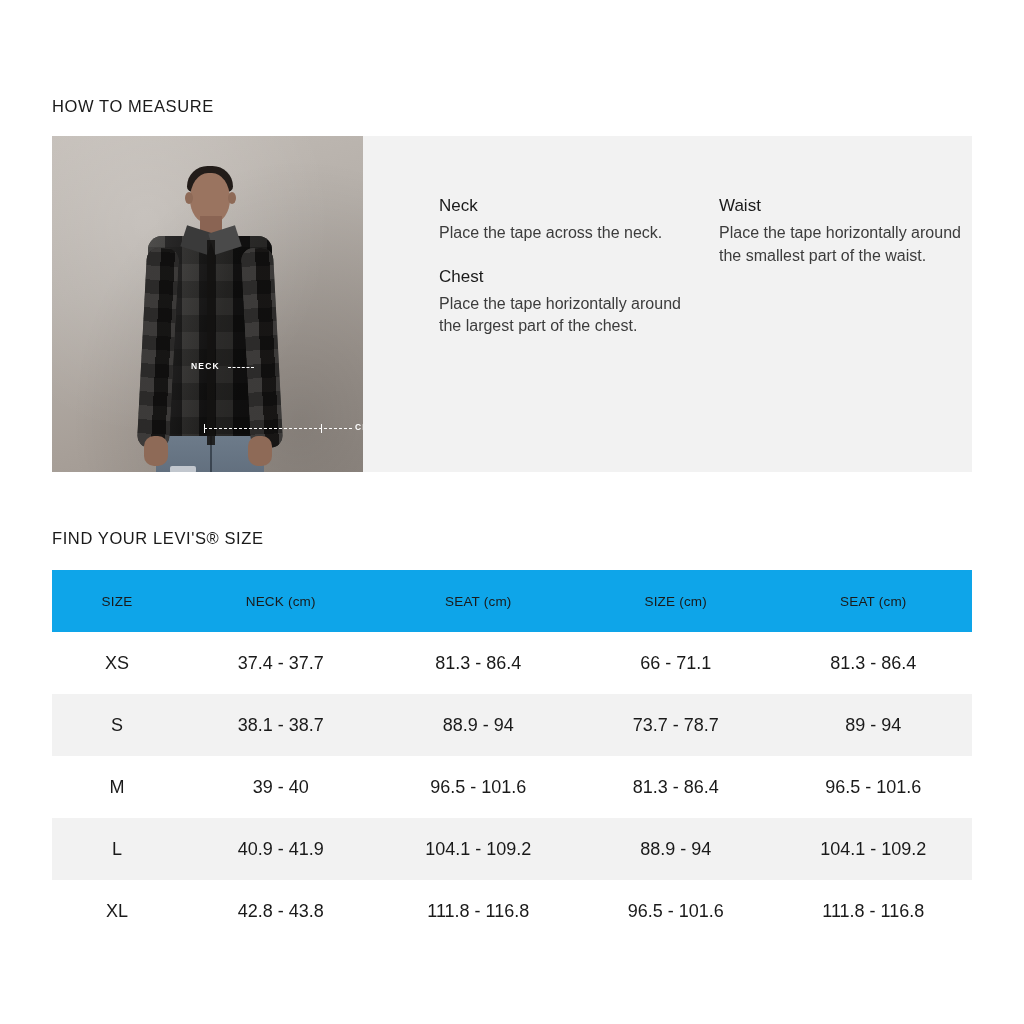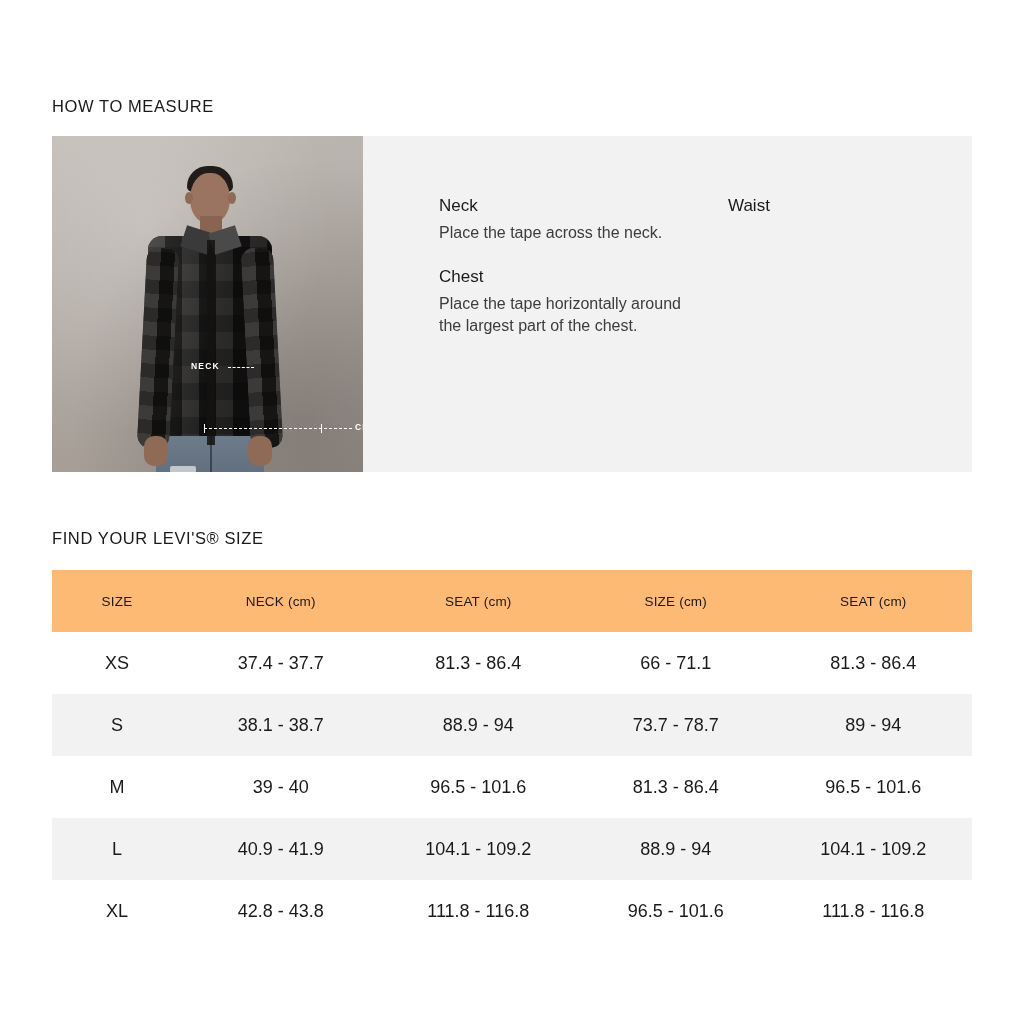--- a/index.html
+++ b/index.html
@@ -215,21 +215,21 @@
     top: 0;
     right: 0;
     bottom: 0;
   }
   .instr-col {
     position: absolute;
     top: 60px;
     width: 262px;
   }
   #instr-col-1 { left: 76px; }
-  #instr-col-2 { left: 365px; }
+  #instr-col-2 { left: 356px; }
   .instr-block { margin-bottom: 22px; }
   .instr-term {
     font-size: 17px;
     color: #1a1a1a;
     margin: 0 0 6px 0;
     font-weight: 400;
   }
   .instr-desc {
     font-size: 16px;
     line-height: 1.42;
@@ -249,21 +249,21 @@
   .size-table th, .size-table td {
     text-align: center;
     font-weight: 400;
     font-size: 18px;
     color: #1a1a1a;
     height: 62px;
     padding: 0;
   }
   .size-table col.c-size { width: 130px; }
   .size-table col.c-rest { width: 197.5px; }
-  .size-table thead tr { background: #fdba74; }
+  .size-table thead tr { background: #0ea5e9; }
   .size-table tbody tr:nth-child(even) { background: #f2f2f2; }
   .size-table tbody tr:nth-child(odd) { background: #ffffff; }
   .size-table th { font-size: 13.5px; letter-spacing: .2px; }
 </style>
 </head>
 <body>
 
 <div class="page">
 
   <h2 class="section-title" id="how-to-measure-title">HOW TO MEASURE</h2>
@@ -309,20 +309,21 @@
         </div>
         <div class="instr-block">
           <p class="instr-term">Chest</p>
           <p class="instr-desc">Place the tape horizontally around the largest part of the chest.</p>
         </div>
       </div>
 
       <div class="instr-col" id="instr-col-2">
         <div class="instr-block">
           <p class="instr-term">Waist</p>
+          <p class="instr-desc">Place the tape horizontally around the smallest part of the waist.</p>
         </div>
       </div>
 
     </div>
   </div>
 
   <h2 class="section-title" id="find-size-title">FIND YOUR LEVI'S® SIZE</h2>
 
   <table class="size-table">
     <colgroup>

